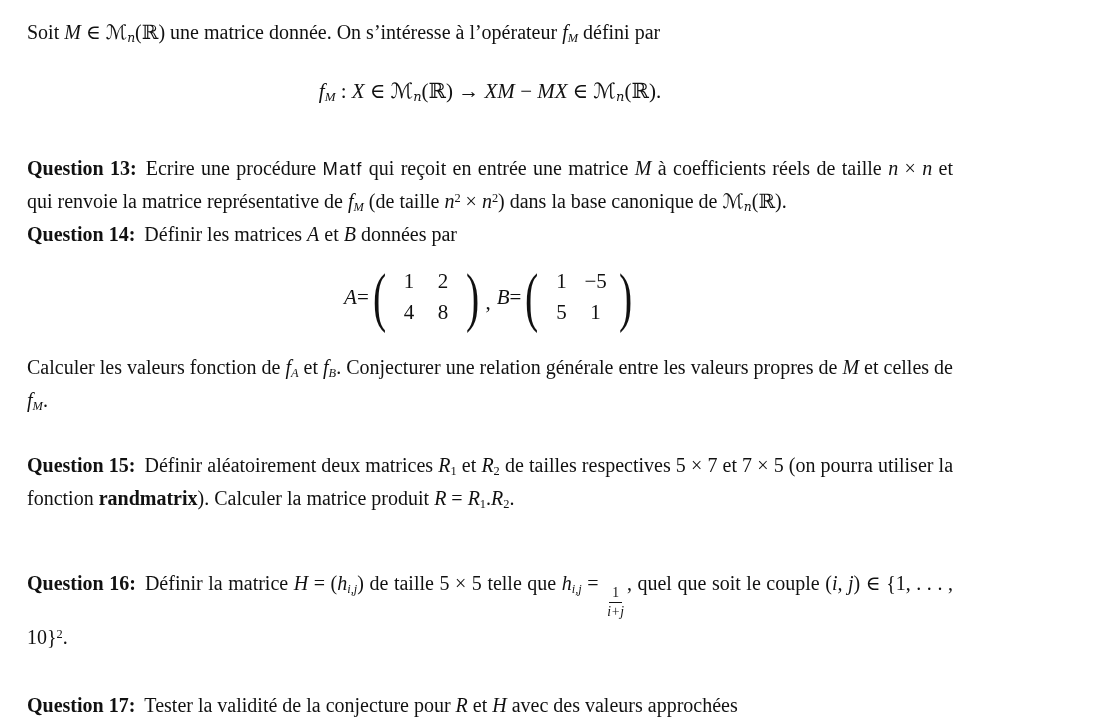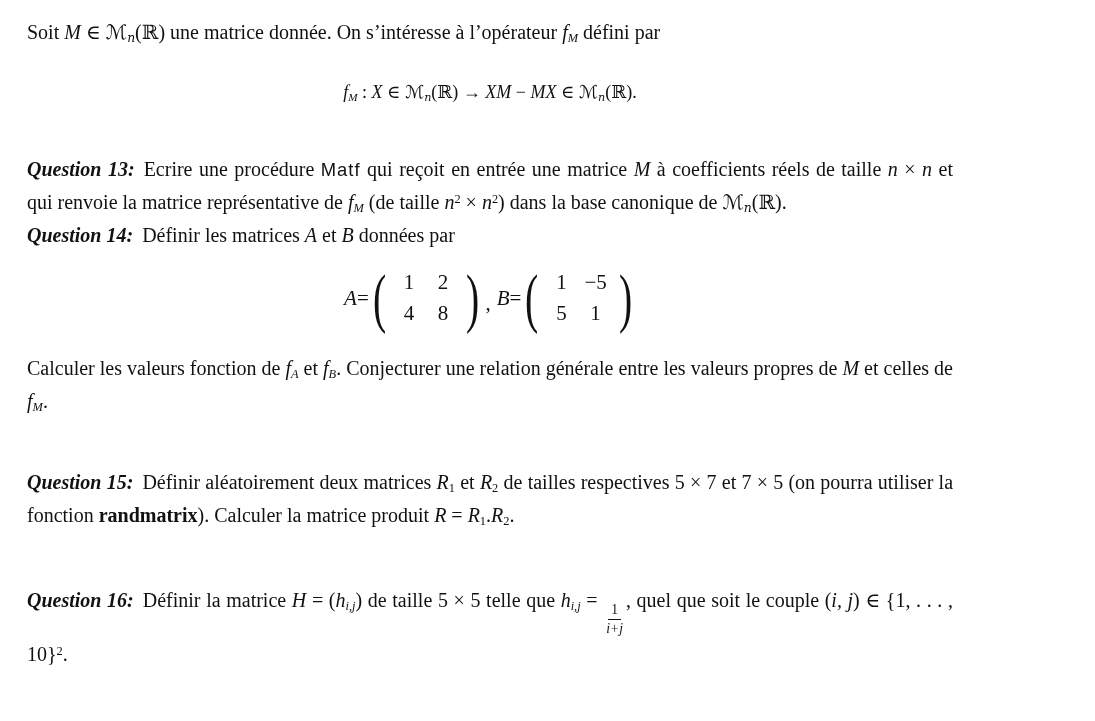--- a/index.html
+++ b/index.html
@@ -10,28 +10,28 @@
     box-sizing: border-box;
     padding: 16px 27px 0 27px;
     background: #ffffff;
     color: #111111;
     font-family: "Liberation Serif", "DejaVu Serif", serif;
     font-size: 20px;
     line-height: 33px;
     overflow: hidden;
   }
   .para { margin: 0; text-align: justify; }
-  .formula { margin: 26px 0 0 0; text-align: center; font-size: 18px; }
+  .formula { margin: 26px 0 0 0; text-align: center; font-size: 21px; }
   .q13 { margin-top: 44px; }
   .q14 { }
   .calc { margin-top: 18px; }
-  .q15 { margin-top: 48px; }
+  .q15 { margin-top: 32px; }
   .q16 { margin-top: 52px; }
   .q17 { margin-top: 35px; }
-  .qlabel { font-weight: bold; margin-right: 9px; font-style: italic; }
+  .qlabel { font-weight: bold; margin-right: 9px; }
   .t  { font-style: normal; }
   .mi { font-style: italic; }
   .b  { font-weight: bold; }
   .mono { font-family: Liberation Sans, sans-serif; font-size: 0.92em; letter-spacing: 1px; }
   .scr { font-family: "DejaVu Serif", "DejaVu Sans", serif; }
   .bb  { font-family: "DejaVu Serif", "DejaVu Sans", serif; }
   sub { font-size: 0.62em; font-style: italic; line-height: 0; vertical-align: -0.25em; }
   sub.roman { font-style: normal; }
   sup { font-size: 0.62em; font-style: normal; line-height: 0; vertical-align: 0.5em; }
   .frac {
@@ -107,14 +107,15 @@
 
   <p class="para calc"><span class="t">Calculer les valeurs fonction de </span><span class="mi">f<sub>A</sub></span><span class="t"> et </span><span class="mi">f<sub>B</sub></span><span class="t">. Conjecturer une relation générale entre les valeurs propres de </span><span class="mi">M</span><span class="t"> et celles de </span><span class="mi">f<sub>M</sub></span><span class="t">.</span></p>
 
   <p class="para q15"><span class="qlabel">Question 15:</span><span><span class="t">Définir aléatoirement deux matrices </span><span class="mi">R<sub class="roman">1</sub></span><span class="t"> et </span><span class="mi">R<sub class="roman">2</sub></span><span class="t"> de tailles respectives 5 × 7 et 7 × 5 (on pourra utiliser la fonction </span><span class="b">randmatrix</span><span class="t">). Calculer la matrice produit </span><span class="mi">R</span><span class="t"> = </span><span class="mi">R<sub class="roman">1</sub></span><span class="t">.</span><span class="mi">R<sub class="roman">2</sub></span><span class="t">.</span></span></p>
 
   <p class="para q16"><span class="qlabel">Question 16:</span><span><span class="t">Définir la matrice </span><span class="mi">H</span><span class="t"> = (</span><span class="mi">h<sub>i,j</sub></span><span class="t">) de taille 5 × 5 telle que </span><span class="mi">h<sub>i,j</sub></span><span class="t"> = </span><span class="frac">
           <span class="fnum">1</span>
           <span class="fden">i+j</span>
         </span><span class="t">, quel que soit le couple (</span><span class="mi">i, j</span><span class="t">) ∈ {1, . . . , 10}<sup>2</sup></span><span class="t">.</span></span></p>
 
+  <p class="para q17"><span class="qlabel">Question 17:</span><span><span class="t">Tester la validité de la conjecture pour </span><span class="mi">R</span><span class="t"> et </span><span class="mi">H</span><span class="t"> avec des valeurs approchées</span></span></p>
 
 </div>
 
 </body></html>

